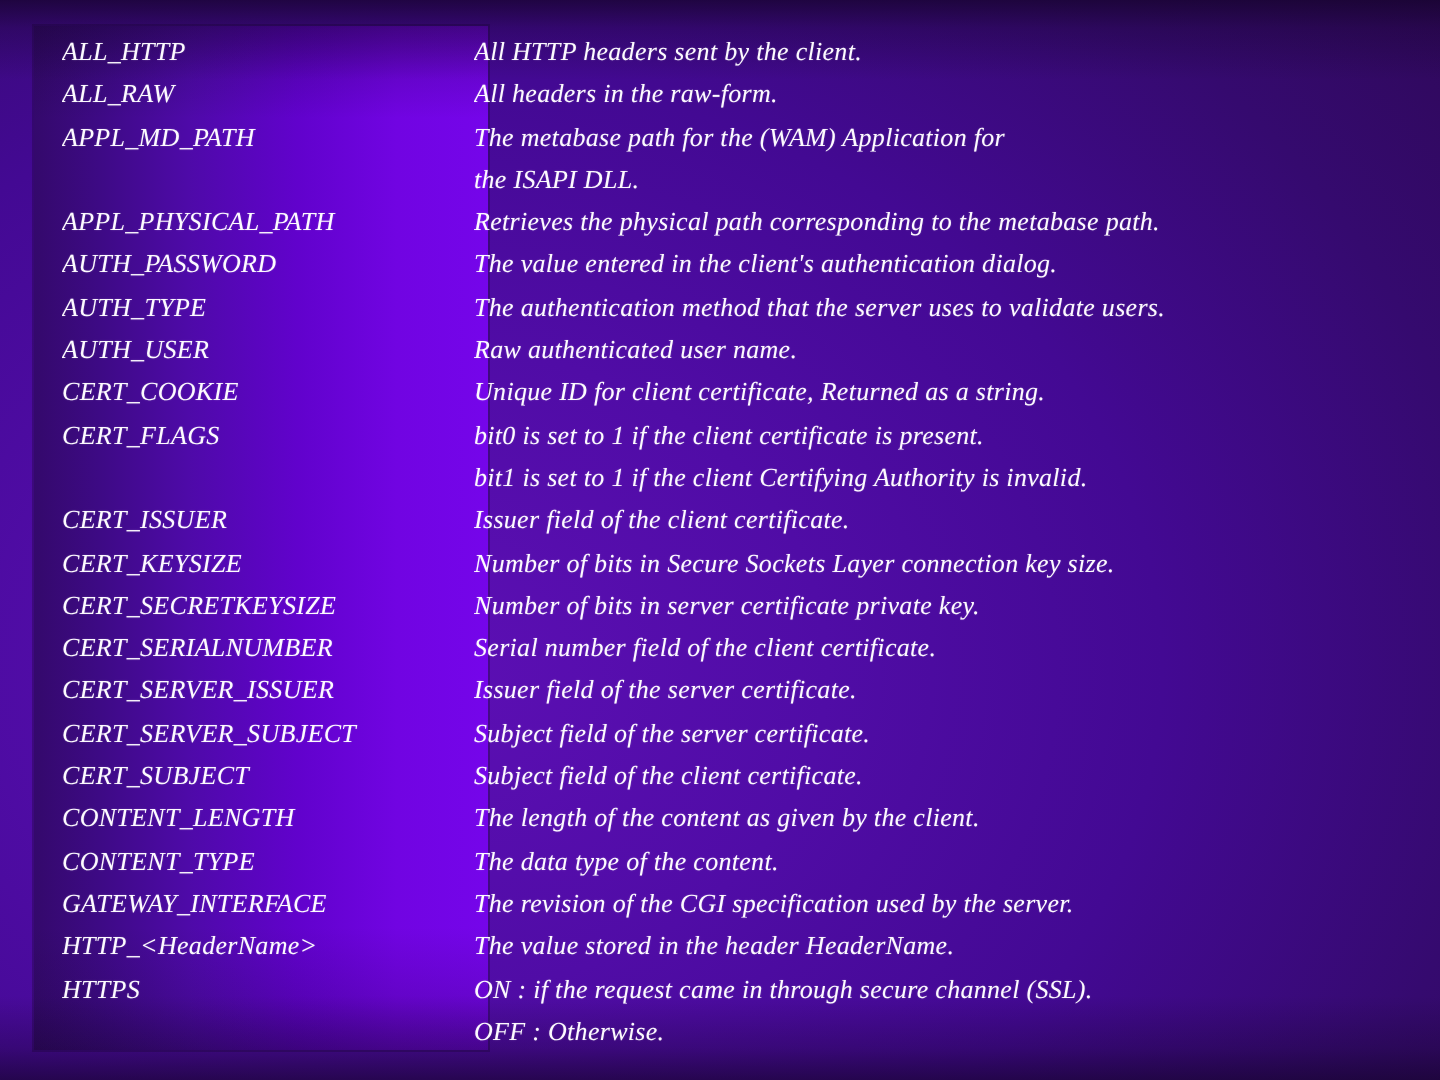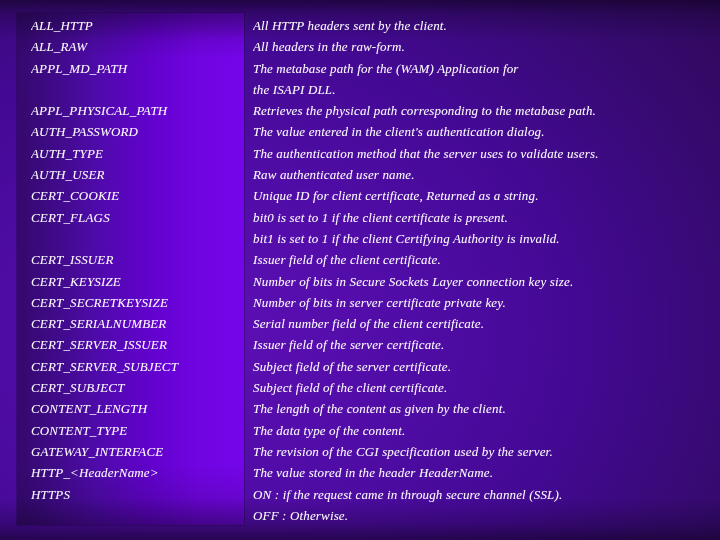--- a/index.html
+++ b/index.html
@@ -87,21 +87,21 @@
     font-style: italic;
   }
 
   #names-col {
     left: 31px;
     width: 212px;
     z-index: 3;
   }
 
   #desc-col {
-    left: 253px;
+    left: 237px;
     width: 466px;
     z-index: 2;
   }
 
   .row {
     height: 21.3px;
     overflow: hidden;
   }
   .row.blank {
     

